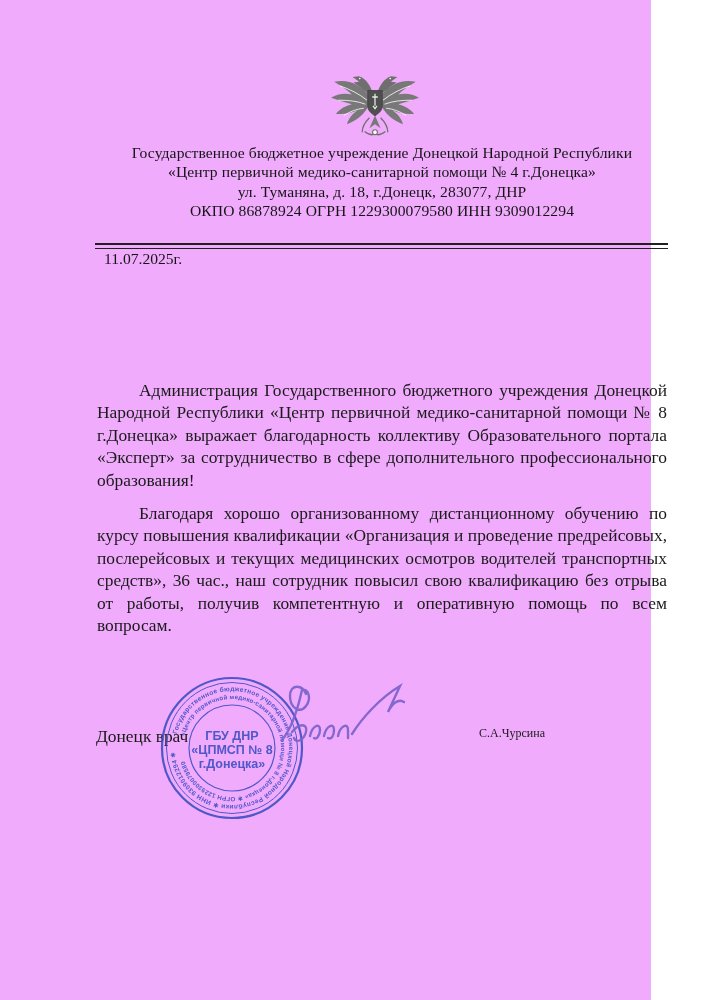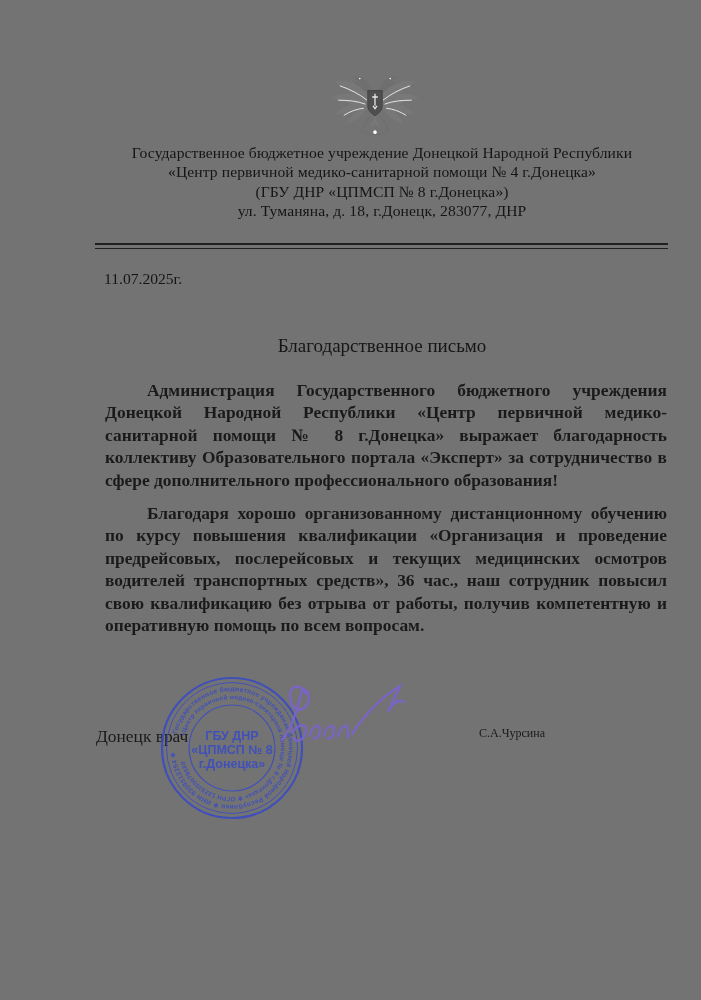--- a/index.html
+++ b/index.html
@@ -1,45 +1,45 @@
 <!DOCTYPE html>
 <html lang="ru"><head>
 <meta charset="utf-8">
 <style>
   html,body{margin:0;padding:0;}
   body{
     width:701px;height:1000px;background:#ffffff;
     font-family:"Liberation Serif","DejaVu Serif",serif;
     color:#1c1c1c;overflow:hidden;
   }
-  .page{position:relative;width:701px;height:1000px;background:#737373;}
+  .page{position:relative;width:618px;height:1000px;background:#f0abfc;padding-left:33px;}
 
   .emblem{position:absolute;left:327px;top:66px;width:96px;height:78px;}
 
   .org-block{
     position:absolute;left:67px;top:143px;width:630px;
     text-align:center;font-size:15.6px;line-height:19.3px;color:#151515;
     letter-spacing:.1px;
   }
   .rule-double{
     position:absolute;left:95px;top:243px;width:573px;height:3px;
     border-top:2.5px solid #20201f;border-bottom:1.5px solid #20201f;
   }
   .date{
-    position:absolute;left:104px;top:250px;font-size:15.6px;color:#151515;margin-top:20px;
+    position:absolute;left:104px;top:250px;font-size:15.6px;color:#151515;
   }
   .doc-title{
     position:absolute;left:97px;top:335px;width:570px;
     text-align:center;font-size:19px;color:#161616;
   }
   .body-text{
     position:absolute;left:97px;top:379px;width:570px;
     font-size:17.4px;line-height:22.4px;text-align:justify;color:#1a1a1a;
   }
-  .body-text p{margin:0 0 11px 8px;text-indent:42px;font-weight:bold;}
+  .body-text p{margin:0 0 11px 0;text-indent:42px;}
   .body-text p:last-child{margin-bottom:0;}
 
   .sig-role{position:absolute;left:96px;top:726px;font-size:17.4px;color:#1a1a1a;}
   .sig-name{position:absolute;left:479px;top:726px;font-size:12px;color:#1a1a1a;}
 
   .stamp{position:absolute;left:160px;top:676px;width:144px;height:144px;opacity:.88;}
   .ink-signature{position:absolute;left:262px;top:680px;width:160px;height:100px;}
 </style>
 </head>
 <body>
@@ -67,29 +67,28 @@
 
       <path fill="#787878" d="M60,59 L53,75 L60,70 L67,75 Z"></path>
       <path stroke="#6f6f6f" stroke-width="1.6" fill="none" d="M53,62 C47,68 44,74 44,80 M67,62 C73,68 76,74 76,80 M47,79 C52,83 57,84 60,82 C63,84 68,83 73,79"></path>
       <circle cx="60" cy="80" r="3" fill="#ffffff" stroke="#6f6f6f" stroke-width="1.4"></circle>
     </g>
   </svg>
 
   <div class="org-block">
     <div>Государственное бюджетное учреждение Донецкой Народной Республики</div>
     <div>«Центр первичной медико-санитарной помощи № 4 г.Донецка»</div>
-    <div>(ГБУ ДНР «ЦПМСП № 8 г.Донецка»)</div>
     <div>ул. Туманяна, д. 18, г.Донецк, 283077, ДНР</div>
+    <div>ОКПО 86878924 ОГРН 1229300079580  ИНН 9309012294</div>
   </div>
 
   <div class="rule-double"></div>
 
   <div class="date">11.07.2025г.</div>
 
-  <div class="doc-title">Благодарственное письмо</div>
 
   <div class="body-text">
     <p>Администрация Государственного бюджетного учреждения Донецкой Народной Республики «Центр первичной медико-санитарной помощи № 8 г.Донецка» выражает благодарность коллективу Образовательного портала «Эксперт» за сотрудничество в сфере дополнительного профессионального образования!</p>
     <p>Благодаря хорошо организованному дистанционному обучению по курсу повышения квалификации «Организация и проведение предрейсовых, послерейсовых и текущих медицинских осмотров водителей транспортных средств», 36 час., наш сотрудник  повысил свою квалификацию без отрыва от работы, получив компетентную и оперативную помощь по всем вопросам.</p>
   </div>
 
   <div class="sig-role">Донецк врач</div>
   <div class="sig-name">С.А.Чурсина</div>
 
   <svg class="stamp" viewBox="0 0 144 144" xmlns="http://www.w3.org/2000/svg" aria-hidden="true">

